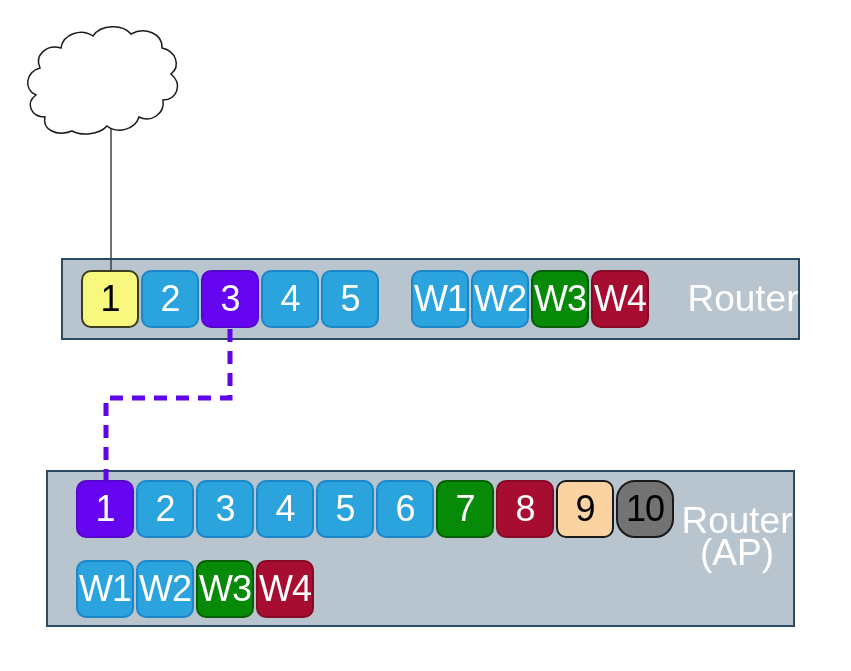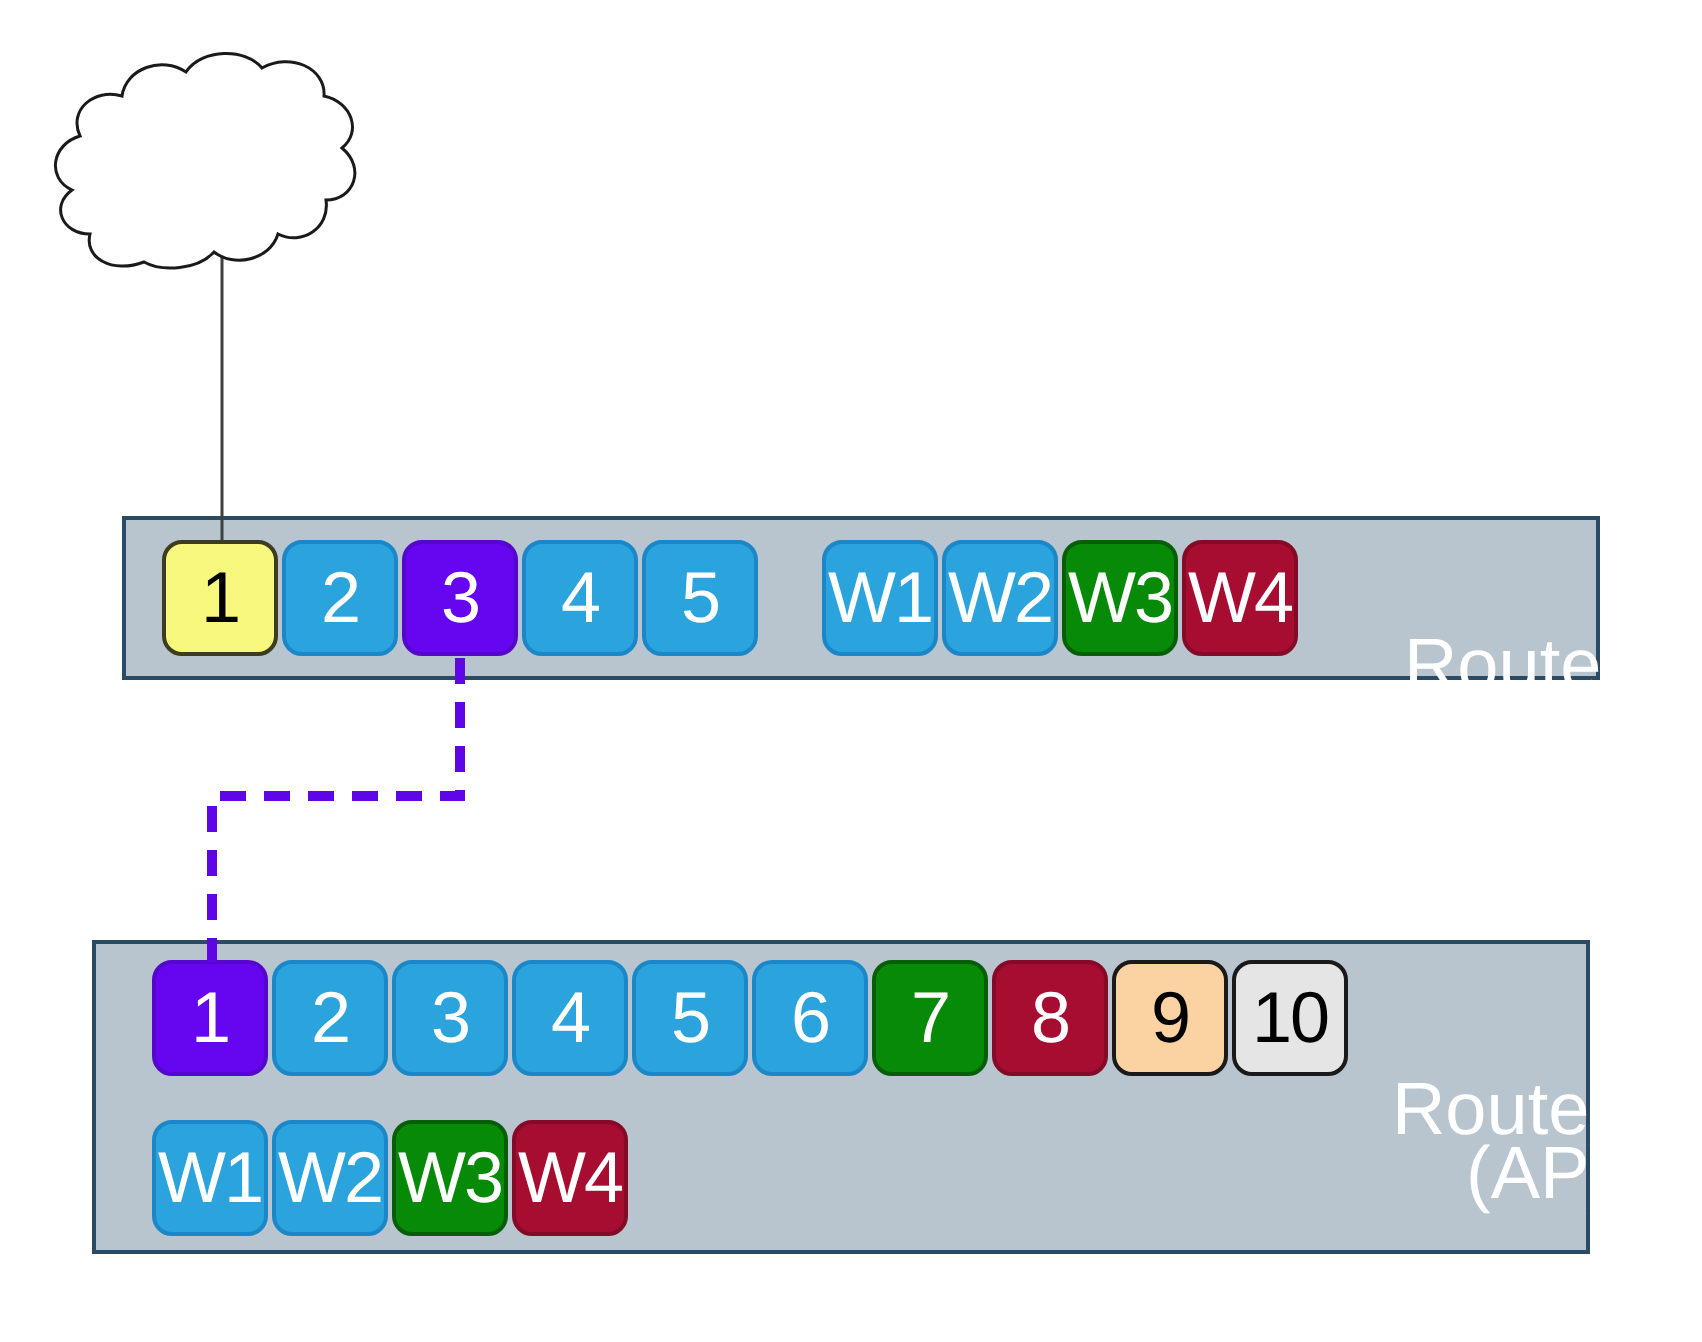--- a/index.html
+++ b/index.html
@@ -16,21 +16,21 @@
 
   .port{
     box-sizing:border-box;width:58px;height:58px;flex:0 0 58px;
     border:2px solid transparent;border-radius:10px;
     display:flex;align-items:center;justify-content:center;
     font-size:36px;letter-spacing:-1px;line-height:1;user-select:none;
   }
   .gap-before{margin-left:30px;}
 
   .bar-label{position:absolute;color:#FFFFFF;font-size:37px;line-height:32px;
-    text-align:right;white-space:pre-line;margin-top:34px;}
+    text-align:center;white-space:pre-line;}
   #router-label{left:610px;top:23px;width:140px;}
   #ap-label{left:619px;top:33px;width:140px;}
 
   #overlay{position:absolute;left:0;top:0;width:851px;height:671px;z-index:5;pointer-events:none;}
 </style>
 </head>
 <body>
 
 <div id="canvas">
 
@@ -53,21 +53,21 @@
     <div class="port-row" id="ap-ports-row1">
         <div class="port" style="background: rgb(102, 5, 240); border-color: rgb(86, 7, 204); color: rgb(255, 255, 255);">1</div>
         <div class="port" style="background: rgb(43, 163, 220); border-color: rgb(27, 134, 200); color: rgb(255, 255, 255);">2</div>
         <div class="port" style="background: rgb(43, 163, 220); border-color: rgb(27, 134, 200); color: rgb(255, 255, 255);">3</div>
         <div class="port" style="background: rgb(43, 163, 220); border-color: rgb(27, 134, 200); color: rgb(255, 255, 255);">4</div>
         <div class="port" style="background: rgb(43, 163, 220); border-color: rgb(27, 134, 200); color: rgb(255, 255, 255);">5</div>
         <div class="port" style="background: rgb(43, 163, 220); border-color: rgb(27, 134, 200); color: rgb(255, 255, 255);">6</div>
         <div class="port" style="background: rgb(7, 138, 7); border-color: rgb(6, 95, 6); color: rgb(255, 255, 255);">7</div>
         <div class="port" style="background: rgb(166, 13, 49); border-color: rgb(133, 10, 39); color: rgb(255, 255, 255);">8</div>
         <div class="port" style="background: rgb(251, 211, 163); border-color: rgb(26, 26, 26); color: rgb(0, 0, 0);">9</div>
-        <div class="port" style="background: #e5e5e5; border-color: rgb(26, 26, 26); color: rgb(0, 0, 0);">10</div>
+        <div class="port" style="background: #737373; border-color: rgb(26, 26, 26); color: rgb(0, 0, 0); border-radius: 19px;">10</div>
       </div>
     <div class="port-row" id="ap-ports-row2">
         <div class="port" style="background: rgb(43, 163, 220); border-color: rgb(27, 134, 200); color: rgb(255, 255, 255);">W1</div>
         <div class="port" style="background: rgb(43, 163, 220); border-color: rgb(27, 134, 200); color: rgb(255, 255, 255);">W2</div>
         <div class="port" style="background: rgb(7, 138, 7); border-color: rgb(6, 95, 6); color: rgb(255, 255, 255);">W3</div>
         <div class="port" style="background: rgb(166, 13, 49); border-color: rgb(133, 10, 39); color: rgb(255, 255, 255);">W4</div>
       </div>
     <div class="bar-label" id="ap-label" style="color: rgb(255, 255, 255);">Router
 (AP)</div>
   </div>

